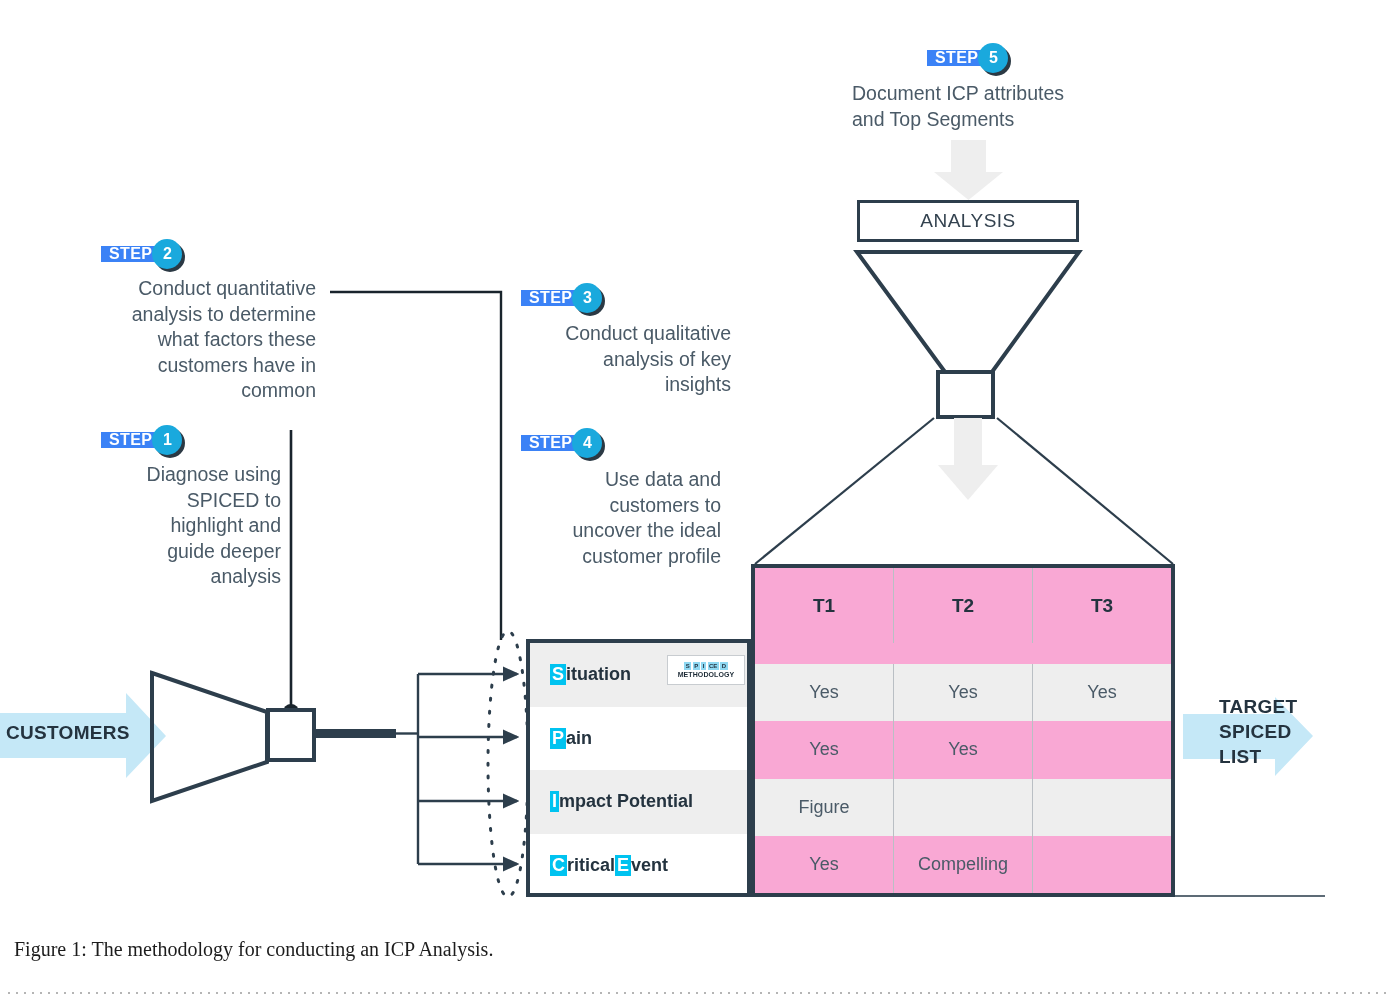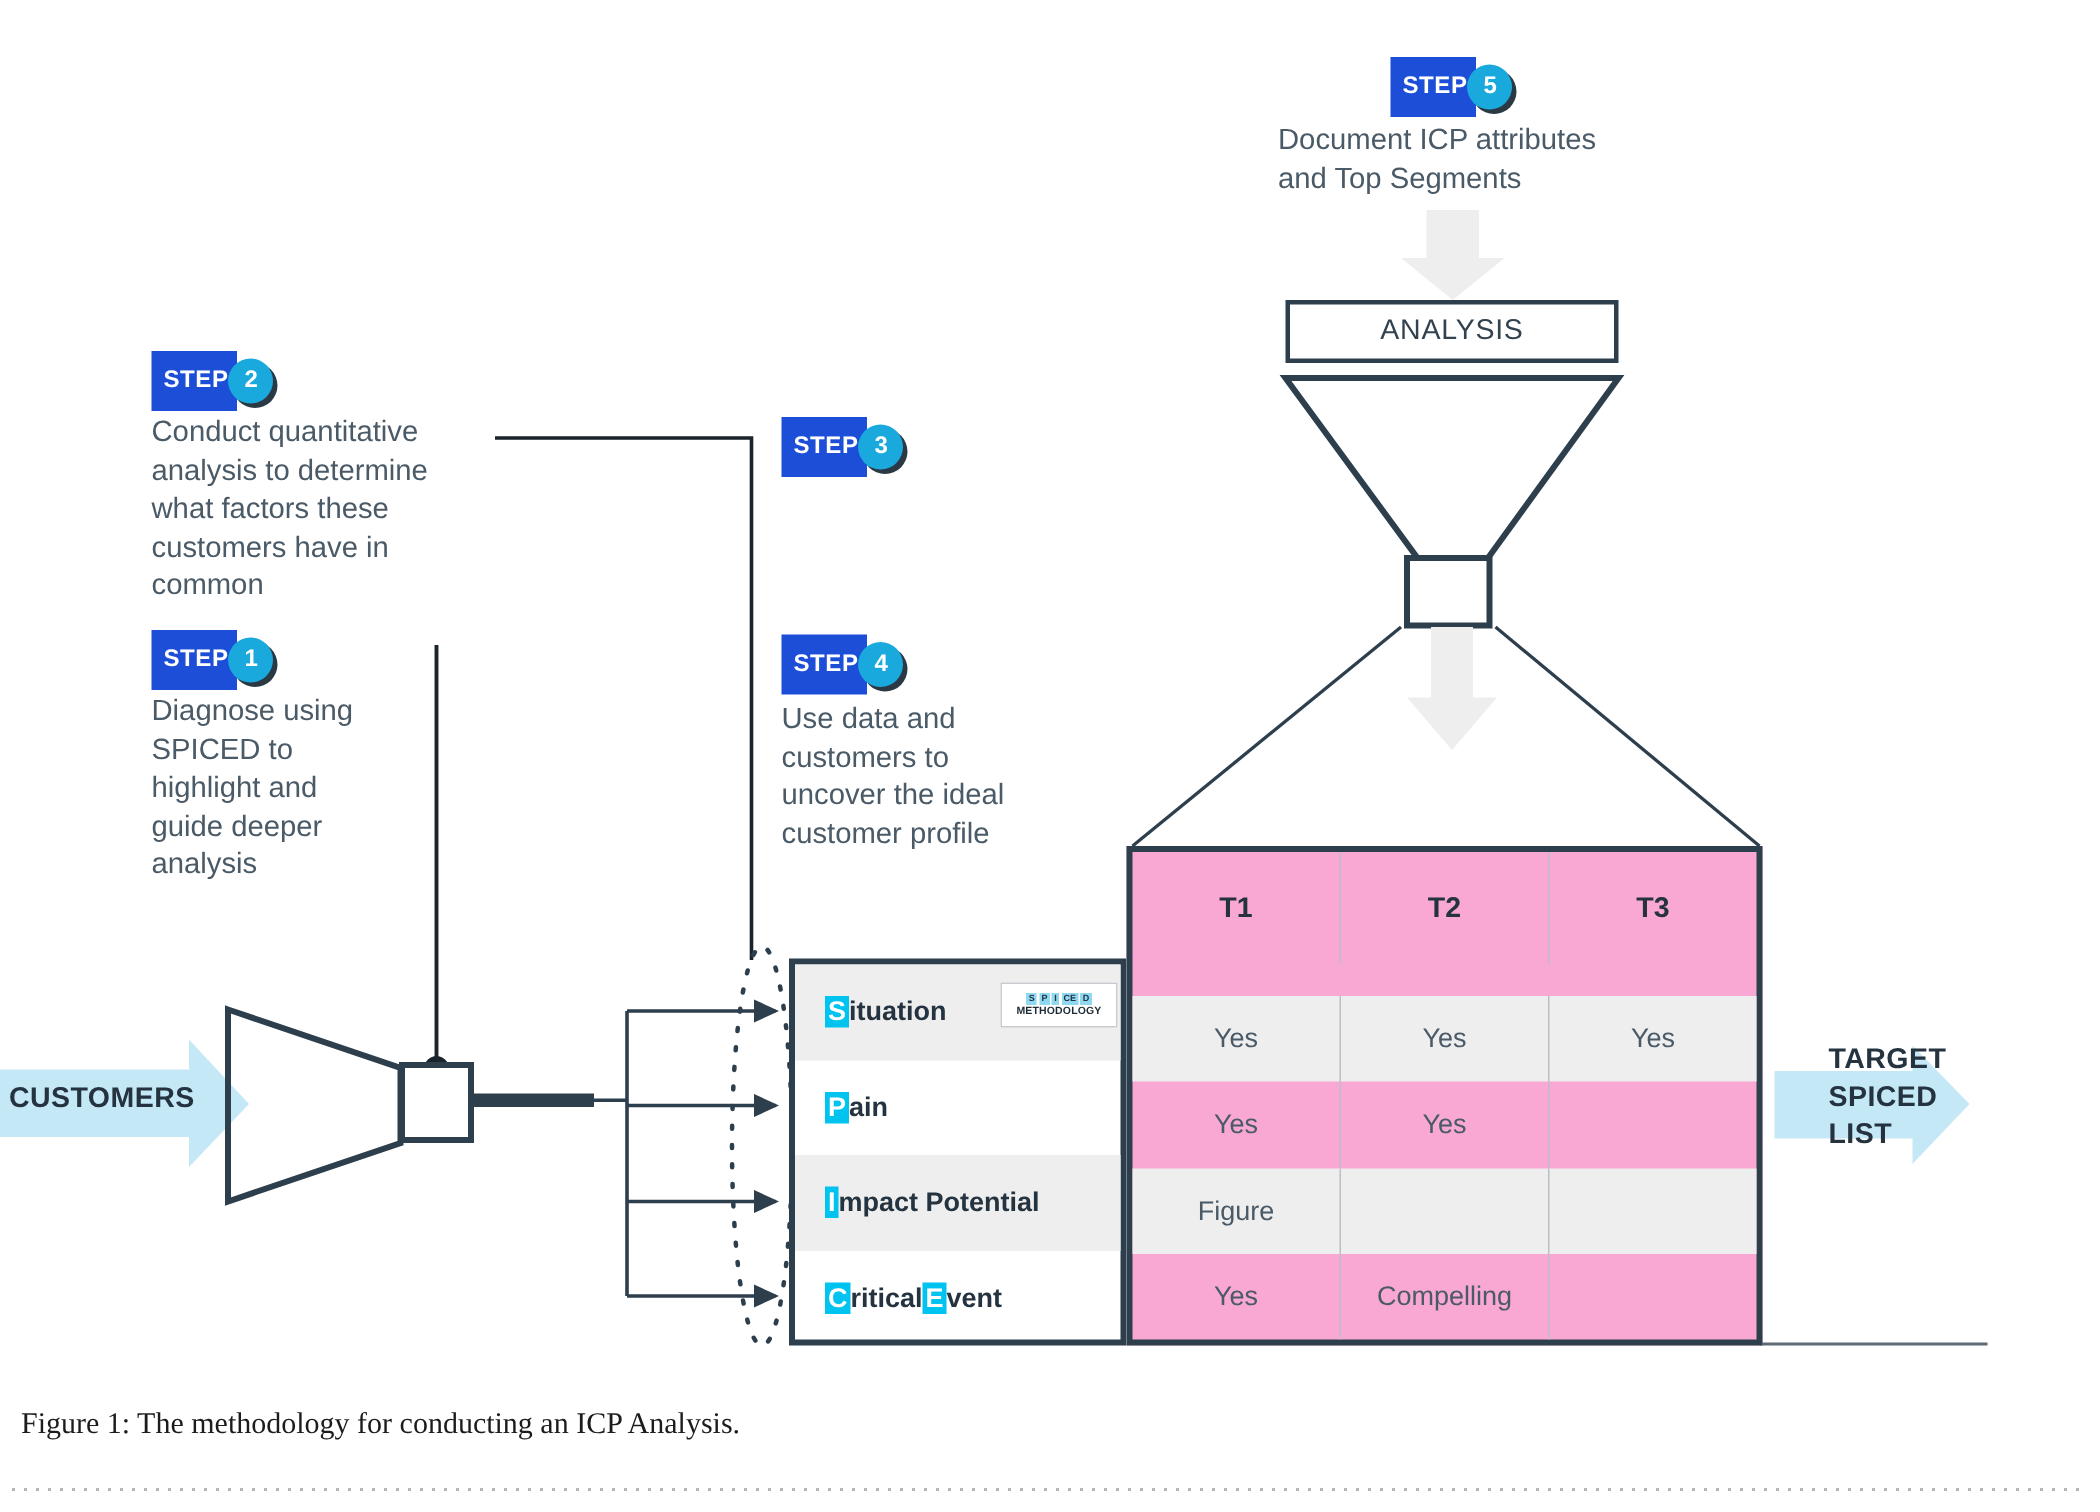--- a/index.html
+++ b/index.html
@@ -25,22 +25,22 @@
 
   
   .step-badge{
     position:absolute;
     height:26px;
     display:flex;
     align-items:center;
     z-index:6;
   }
   .step-badge .sb-rect{
-    background:#1d4ed8;
-    height:40px;
+    background:#3b82f6;
+    height:16px;
     display:flex;
     align-items:center;
     padding:0 6px 0 8px;
     box-sizing:border-box;
   }
   .step-badge .sb-label{
     color:#ffffff;
     font-size:16px;
     font-weight:bold;
     letter-spacing:0.4px;
@@ -59,20 +59,21 @@
   }
 
   
   .step-text{
     position:absolute;
     font-size:19.5px;
     line-height:25.5px;
     color:#4a5a67;
     white-space:pre-line;
     z-index:5;
+    text-align:right;
   }
 
   
   #analysis-box{
     position:absolute;
     left:857px; top:200px;
     width:222px; height:42px;
     border:3px solid #2d3e4c;
     box-sizing:border-box;
     background:#ffffff;
@@ -323,20 +324,23 @@
 highlight and
 guide deeper
 analysis</div>
 
   <div class="step-badge" style="left:521px;top:285px;">
     <div class="sb-rect">
       <span class="sb-label">STEP</span>
     </div>
     <div class="sb-circle">3</div>
   </div>
+  <div class="step-text" style="left:521px;top:321px;width:210px;">Conduct qualitative
+analysis of key
+insights</div>
 
   <div class="step-badge" style="left:521px;top:430px;">
     <div class="sb-rect">
       <span class="sb-label">STEP</span>
     </div>
     <div class="sb-circle">4</div>
   </div>
   <div class="step-text" style="left:521px;top:467px;width:200px;">Use data and
 customers to
 uncover the ideal

